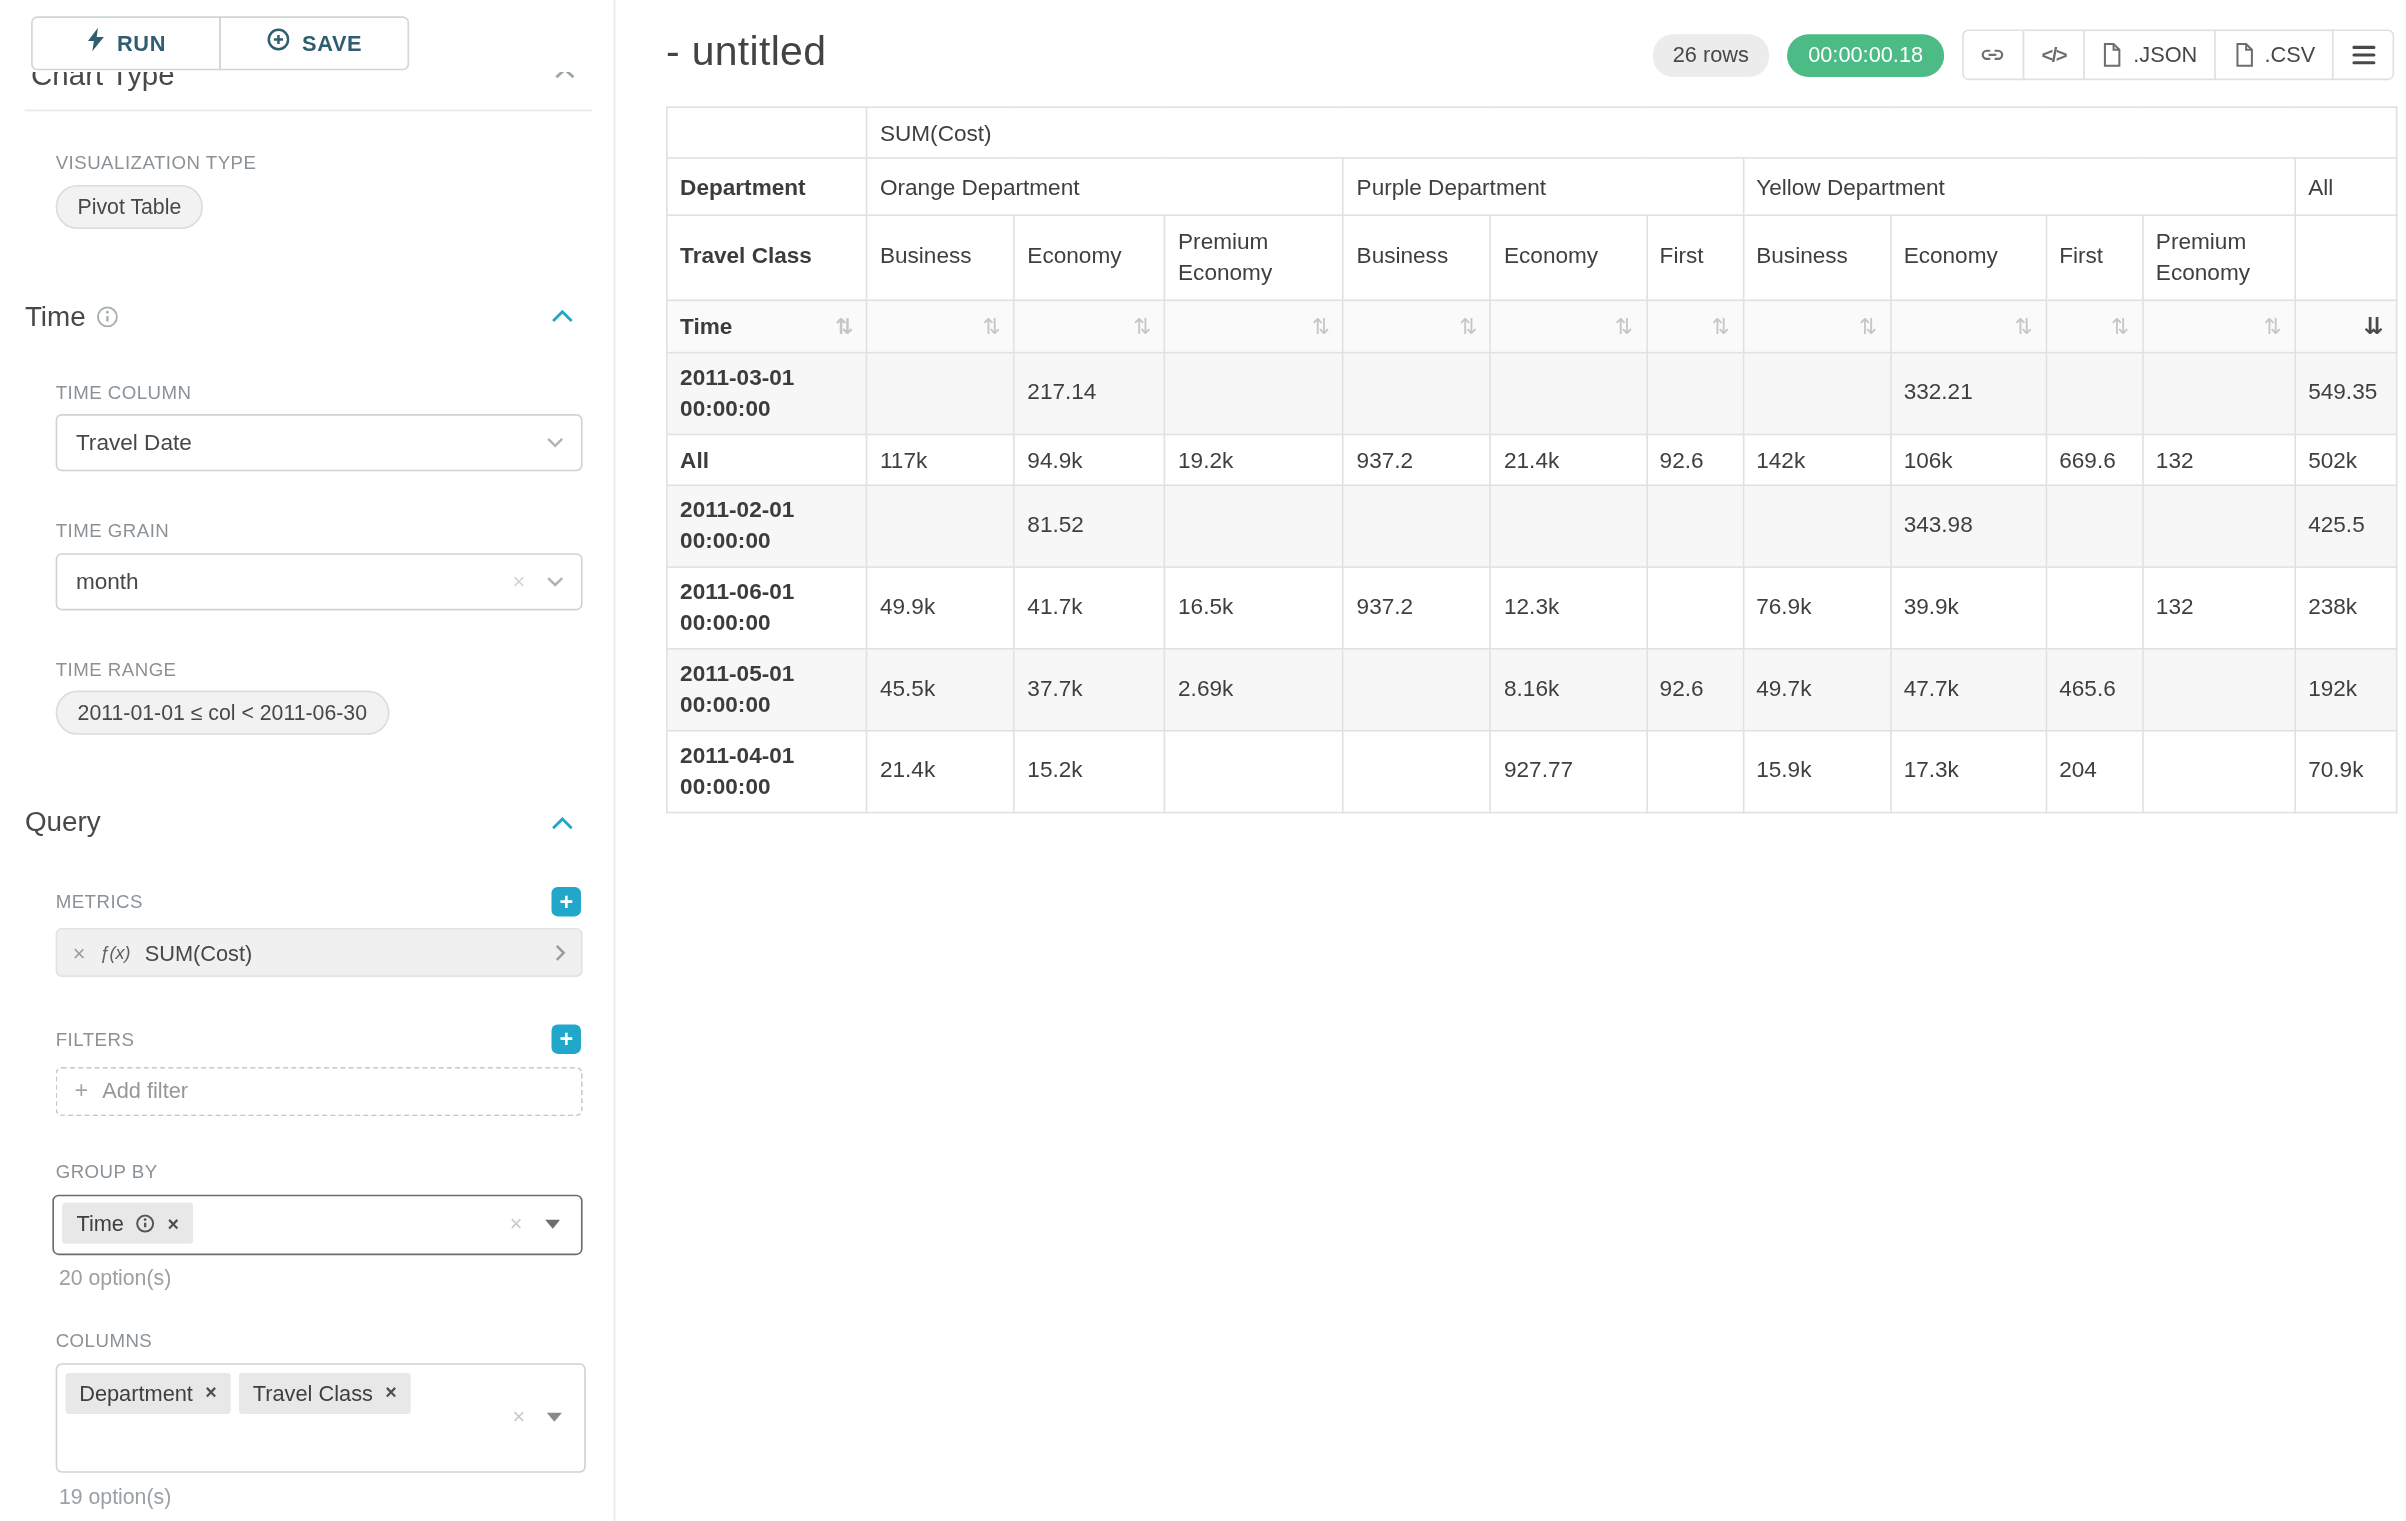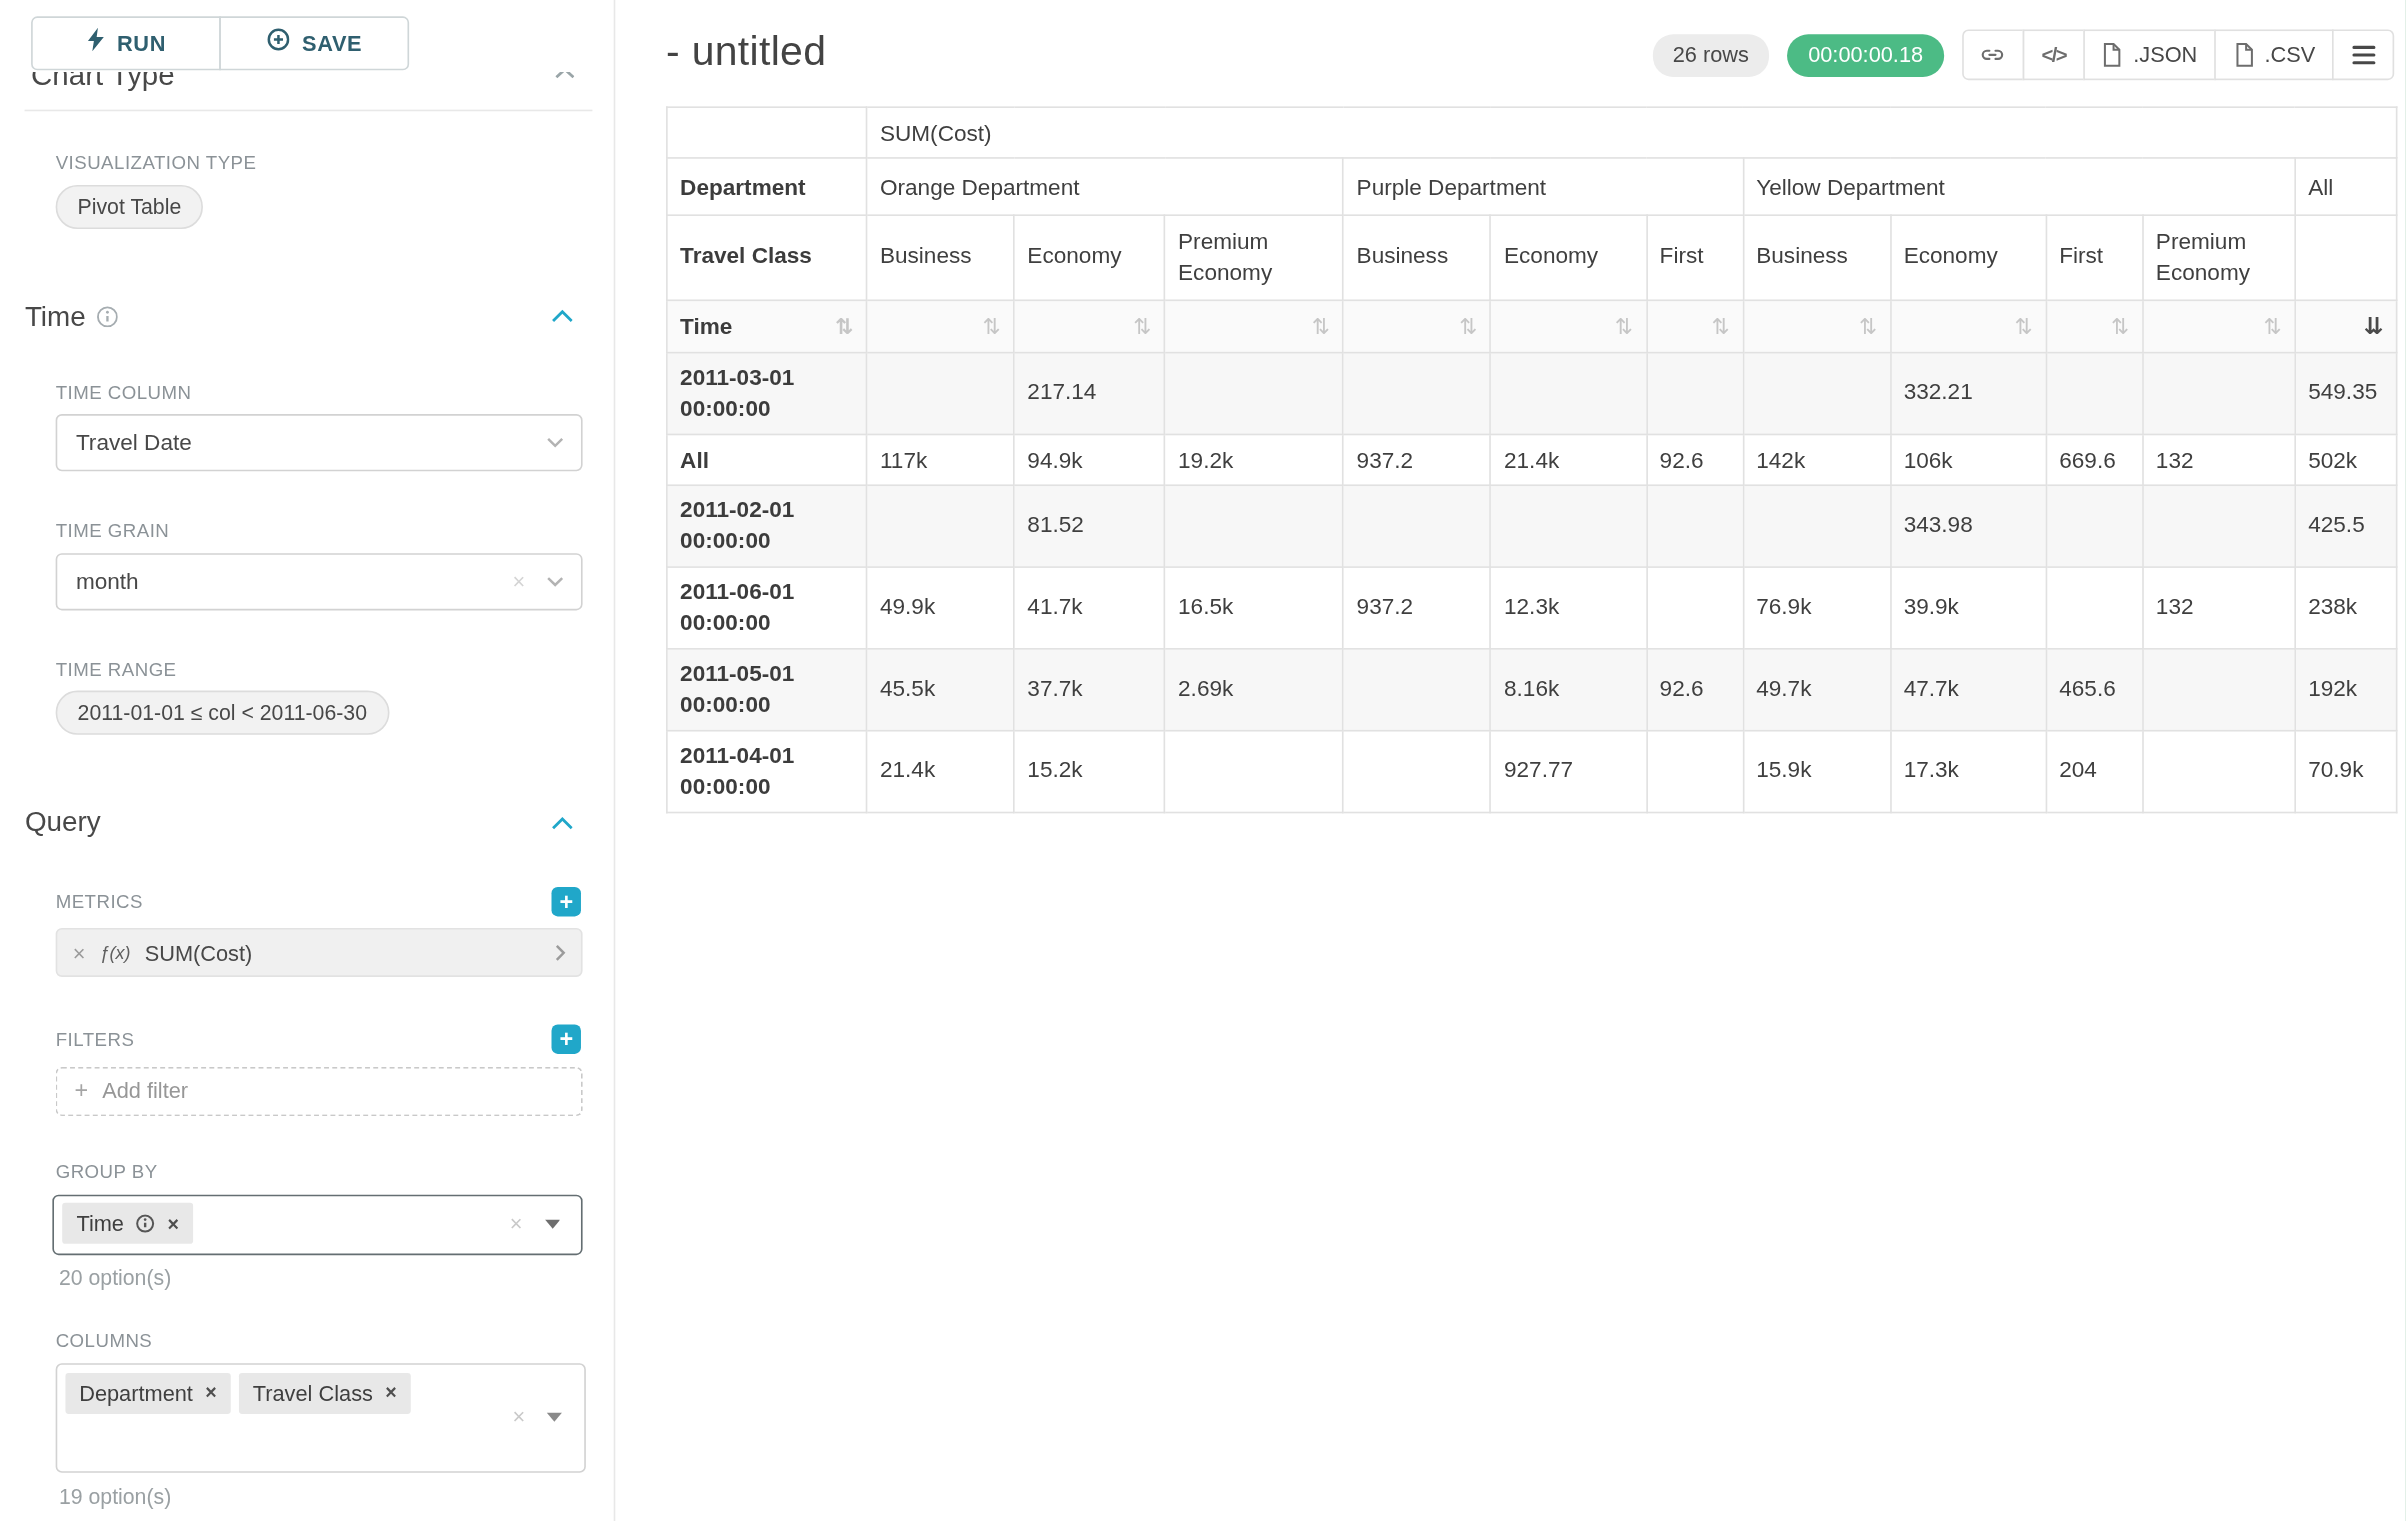--- a/index.html
+++ b/index.html
@@ -1,17 +1,17 @@
 <!DOCTYPE html>
 <html style="--teal: #20a7c9; --green: #4cbb85;font-size:15px"><head>
 <meta charset="utf-8">
 <style>
   html,body{margin:0;padding:0;background:#fff;}
   body{font-family:"Liberation Sans","DejaVu Sans",sans-serif;color:#484848;}
-  #viewport{width:2406px;height:1522px;overflow:hidden;position:relative;background:#15803d;}
+  #viewport{width:2406px;height:1522px;overflow:hidden;position:relative;background:#f0abfc;}
   #canvas{width:1470px;height:930px;transform:scale(1.6365);transform-origin:0 0;display:flex;background:#fff;}
 
   
   .sidebar{width:376px;min-width:376px;height:930px;border-right:1.9px solid #e8e8e8;box-sizing:border-box;
            padding:9.5px 17px 0 19px;overflow:hidden;position:relative;}
   .btn-row{display:flex;}
   .topbtn{display:flex;align-items:center;justify-content:center;gap:7.6px;width:116px;height:33px;
           border:1px solid #cfd6d8;background:#fff;color:#2f5f6f;font-weight:700;font-size:13.3px;
           letter-spacing:0.4px;cursor:pointer;font-family:inherit;}
   .topbtn.first{border-radius:3.8px 0 0 3.8px;}

